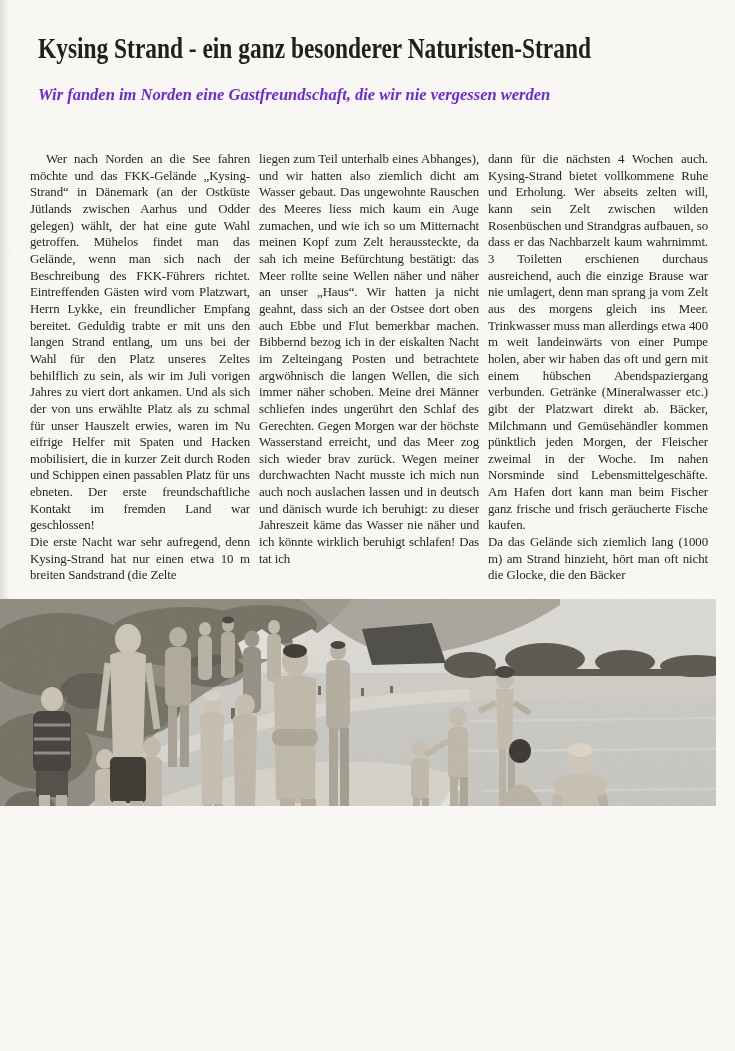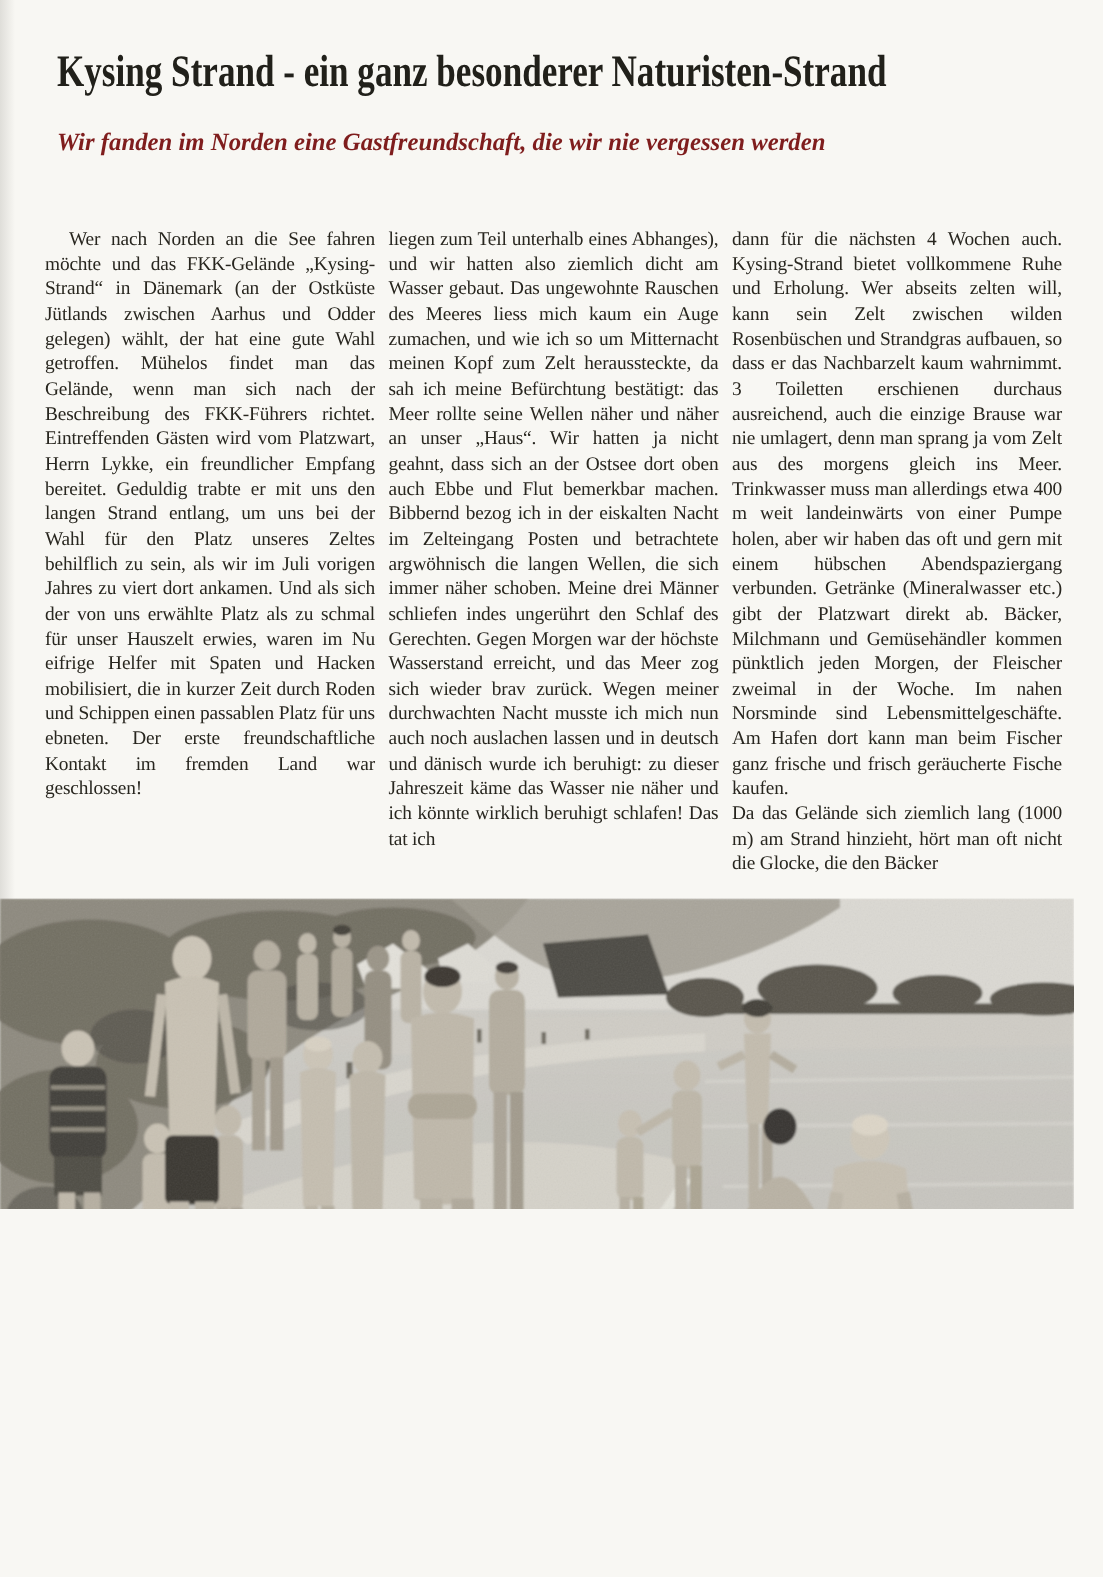--- a/index.html
+++ b/index.html
@@ -13,21 +13,21 @@
     background:linear-gradient(90deg,rgba(92,90,82,.16),rgba(92,90,82,0));
     pointer-events:none;
   }
   h1.title{
     position:absolute;left:38px;top:31px;margin:0;
     font-size:30px;font-weight:bold;white-space:nowrap;color:#21201a;
     transform:scaleX(.78);transform-origin:left top;
   }
   h2.subtitle{
     position:absolute;left:38px;top:85px;margin:0;
-    font-size:16.5px;font-style:italic;font-weight:bold;white-space:nowrap;color:#7f1d1d;
+    font-size:16.5px;font-style:italic;font-weight:bold;white-space:nowrap;color:#6d28d9;
   }
   .columns{
     position:absolute;left:30px;top:151px;width:678px;
     display:flex;gap:9px;
   }
   .col{
     width:220px;font-size:12.9px;line-height:16.65px;
     text-align:justify;letter-spacing:-0.1px;hyphens:none;
   }
   .col p{margin:0;}
@@ -49,20 +49,21 @@
 
 <div class="page">
   <div class="edge-shadow"></div>
 
   <h1 class="title">Kysing Strand - ein ganz besonderer Naturisten-Strand</h1>
   <h2 class="subtitle">Wir fanden im Norden eine Gastfreundschaft, die wir nie vergessen werden</h2>
 
   <div class="columns">
     <div class="col">
       <p class="indent">Wer nach Norden an die See fahren möchte und das FKK-Gelände „Kysing-Strand“ in Dänemark (an der Ostküste Jütlands zwischen Aarhus und Odder gelegen) wählt, der hat eine gute Wahl getroffen. Mühelos findet man das Gelände, wenn man sich nach der Beschreibung des FKK-Führers richtet. Eintreffenden Gästen wird vom Platzwart, Herrn Lykke, ein freundlicher Empfang bereitet. Geduldig trabte er mit uns den langen Strand entlang, um uns bei der Wahl für den Platz unseres Zeltes behilflich zu sein, als wir im Juli vorigen Jahres zu viert dort ankamen. Und als sich der von uns erwählte Platz als zu schmal für unser Hauszelt erwies, waren im Nu eifrige Helfer mit Spaten und Hacken mobilisiert, die in kurzer Zeit durch Roden und Schippen einen passablen Platz für uns ebneten. Der erste freundschaftliche Kontakt im fremden Land war geschlossen!</p>
+      <p>Die erste Nacht war sehr aufregend, denn Kysing-Strand hat nur einen etwa 10 m breiten Sandstrand (die Zelte</p>
     </div>
     <div class="col">
       <p>liegen zum Teil unterhalb eines Abhanges), und wir hatten also ziemlich dicht am Wasser gebaut. Das ungewohnte Rauschen des Meeres liess mich kaum ein Auge zumachen, und wie ich so um Mitternacht meinen Kopf zum Zelt heraussteckte, da sah ich meine Befürchtung bestätigt: das Meer rollte seine Wellen näher und näher an unser „Haus“. Wir hatten ja nicht geahnt, dass sich an der Ostsee dort oben auch Ebbe und Flut bemerkbar machen. Bibbernd bezog ich in der eiskalten Nacht im Zelteingang Posten und betrachtete argwöhnisch die langen Wellen, die sich immer näher schoben. Meine drei Männer schliefen indes ungerührt den Schlaf des Gerechten. Gegen Morgen war der höchste Wasserstand erreicht, und das Meer zog sich wieder brav zurück. Wegen meiner durchwachten Nacht musste ich mich nun auch noch auslachen lassen und in deutsch und dänisch wurde ich beruhigt: zu dieser Jahreszeit käme das Wasser nie näher und ich könnte wirklich beruhigt schlafen! Das tat ich</p>
     </div>
     <div class="col">
       <p>dann für die nächsten 4 Wochen auch. Kysing-Strand bietet vollkommene Ruhe und Erholung. Wer abseits zelten will, kann sein Zelt zwischen wilden Rosenbüschen und Strandgras aufbauen, so dass er das Nachbarzelt kaum wahrnimmt. 3 Toiletten erschienen durchaus ausreichend, auch die einzige Brause war nie umlagert, denn man sprang ja vom Zelt aus des morgens gleich ins Meer. Trinkwasser muss man allerdings etwa 400 m weit landeinwärts von einer Pumpe holen, aber wir haben das oft und gern mit einem hübschen Abendspaziergang verbunden. Getränke (Mineralwasser etc.) gibt der Platzwart direkt ab. Bäcker, Milchmann und Gemüsehändler kommen pünktlich jeden Morgen, der Fleischer zweimal in der Woche. Im nahen Norsminde sind Lebensmittelgeschäfte. Am Hafen dort kann man beim Fischer ganz frische und frisch geräucherte Fische kaufen.</p>
       <p>Da das Gelände sich ziemlich lang (1000 m) am Strand hinzieht, hört man oft nicht die Glocke, die den Bäcker</p>
     </div>
   </div>
 

